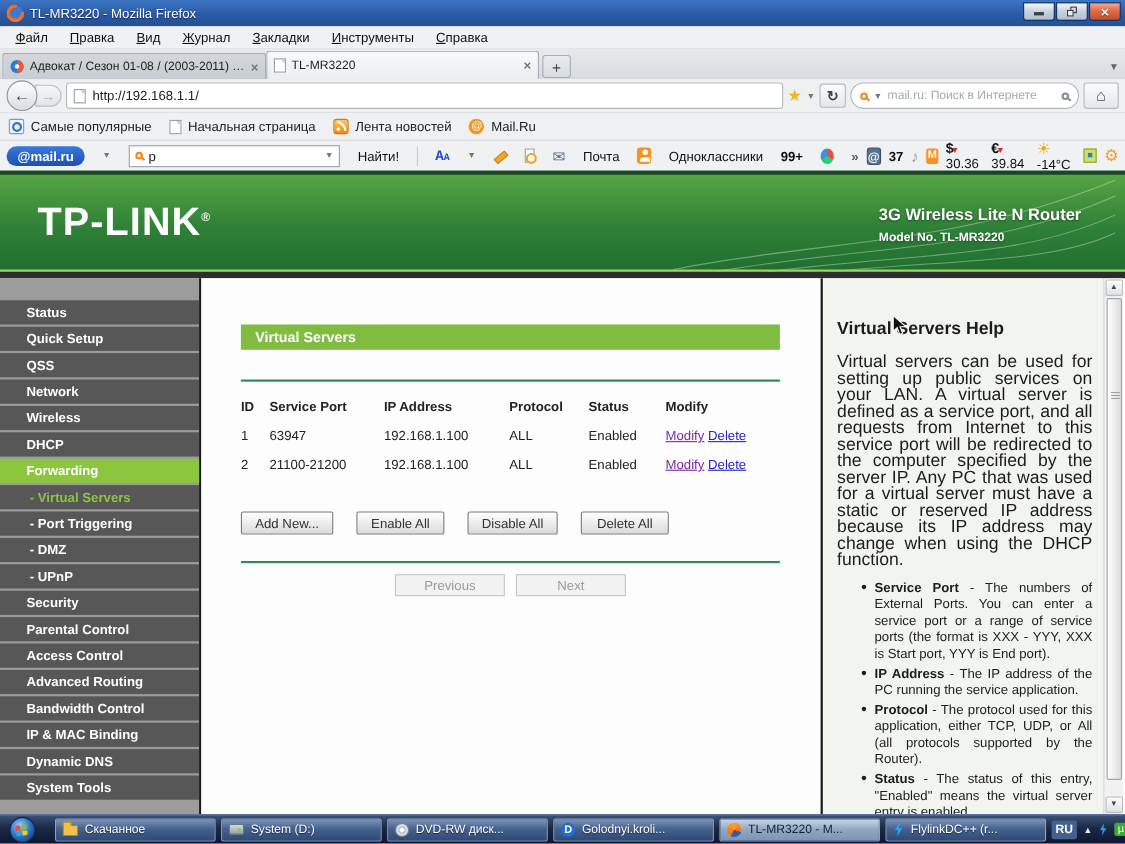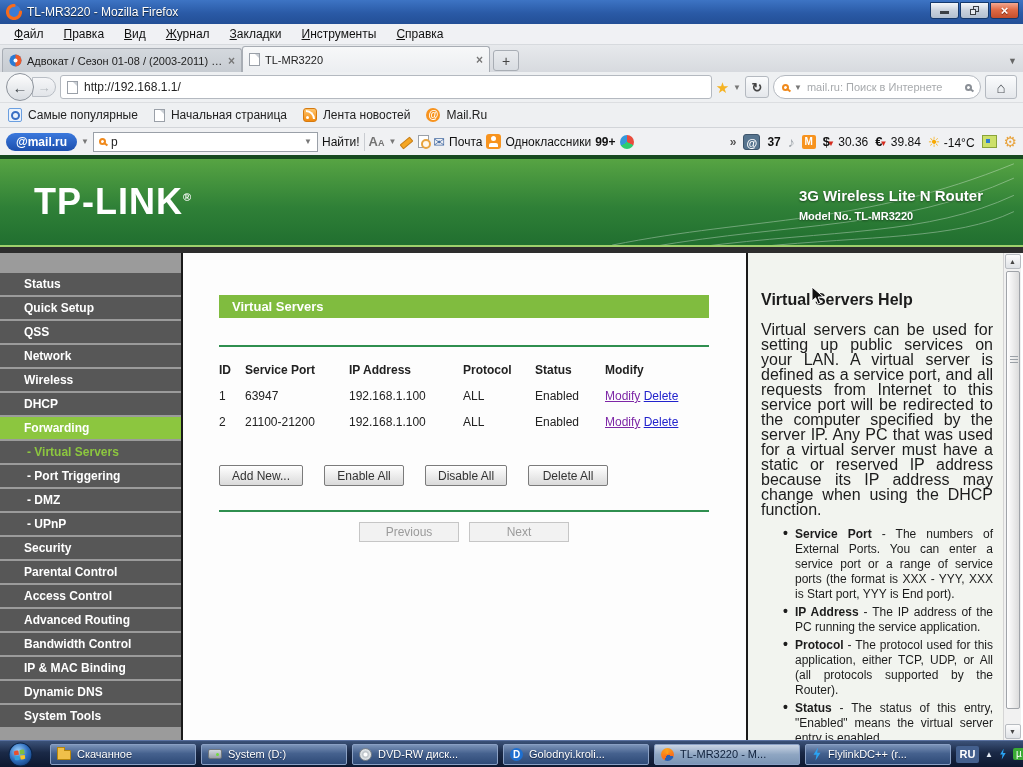--- a/index.html
+++ b/index.html
@@ -63,26 +63,26 @@
   .bm-item{display:flex;align-items:center;gap:6px;}
   .popular-icon{width:14px;height:14px;border:1px solid #6b9fe0;background:#eaf2fc;border-radius:2px;position:relative;}
   .popular-icon::before{content:"";position:absolute;left:2px;top:2px;width:5px;height:5px;border:2px solid #3a6fc4;border-radius:50%;}
   .rss-icon{width:14px;height:14px;background:linear-gradient(#ffc56d,#f28a0e);border-radius:3px;position:relative;border:1px solid #d57a10;}
   .rss-icon::before{content:"";position:absolute;left:2px;bottom:2px;width:3px;height:3px;background:#fff;border-radius:50%;}
   .rss-icon::after{content:"";position:absolute;left:2px;bottom:2px;width:7px;height:7px;border-top:2px solid #fff;border-right:2px solid #fff;border-radius:0 100% 0 0;}
   .mailru-icon{width:14px;height:14px;background:#f7931e;border-radius:50%;color:#fff;font-size:10px;font-weight:bold;text-align:center;line-height:14px;}
   .mailru-icon::before{content:"@";}
 
   
-  .mailbar{height:27px;background:#f0f1f3;display:flex;align-items:center;padding:0 6px;font-size:12px;color:#111;flex:0 0 auto;gap:4px;}
+  .mailbar{height:27px;background:#f0f1f3;display:flex;align-items:center;padding:0 6px;font-size:12px;color:#111;flex:0 0 auto;gap:16px;}
   .mailru-logo{height:18px;padding:0 10px;border-radius:9px;background:linear-gradient(#3b79dd,#1d4fae);color:#fff;font-weight:bold;font-size:12px;line-height:18px;}
   .mail-search{width:225px;height:20px;background:#fff;border:1px solid #9aa0a8;display:flex;align-items:center;padding:0 5px;gap:5px;}
   .mail-search .val{flex:1;font-size:12px;color:#222;}
   .vsep{width:1px;height:18px;background:#c9ccd1;}
-  .aa-icon{color:#737373;font-weight:bold;font-size:13px;}
+  .aa-icon{color:#1d4ed8;font-weight:bold;font-size:13px;font-family:Liberation Mono, monospace;}
   .aa-icon small{font-size:9px;}
   .pencil-icon{width:14px;height:13px;position:relative;}
   .pencil-icon::before{content:"";position:absolute;left:0;top:5px;width:11px;height:4px;background:#f5a623;border:1px solid #c77f1a;transform:rotate(-40deg);border-radius:1px;}
   .doc-zoom-icon{width:11px;height:13px;background:#fff;border:1px solid #9aa0a8;position:relative;}
   .doc-zoom-icon::after{content:"";position:absolute;right:-3px;bottom:-2px;width:6px;height:6px;border:2px solid #e8a33d;border-radius:50%;background:#fff8ec;}
   .env-icon{color:#4a6fa5;font-size:14px;line-height:14px;}
   .ok-icon{width:15px;height:15px;background:#f7931e;border-radius:3px;position:relative;}
   .ok-icon::before{content:"";position:absolute;left:5px;top:2px;width:5px;height:5px;background:#fff;border-radius:50%;}
   .ok-icon::after{content:"";position:absolute;left:3px;bottom:2px;width:9px;height:4px;background:#fff;border-radius:2px 2px 0 0;}
   .my-world-icon{width:14px;height:14px;border-radius:50%;background:conic-gradient(#e84c3d 0 33%,#2ecc71 0 66%,#3498db 0);}

